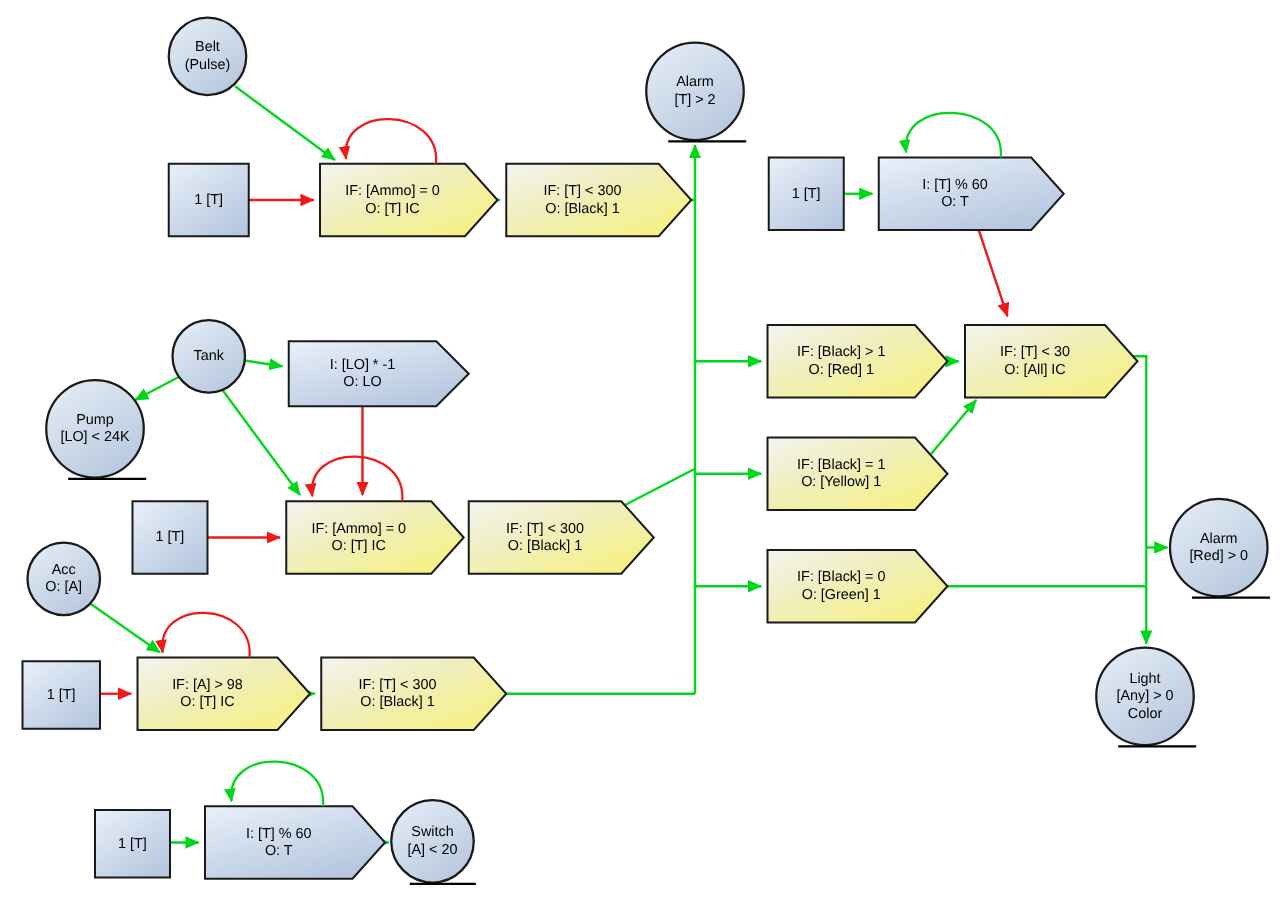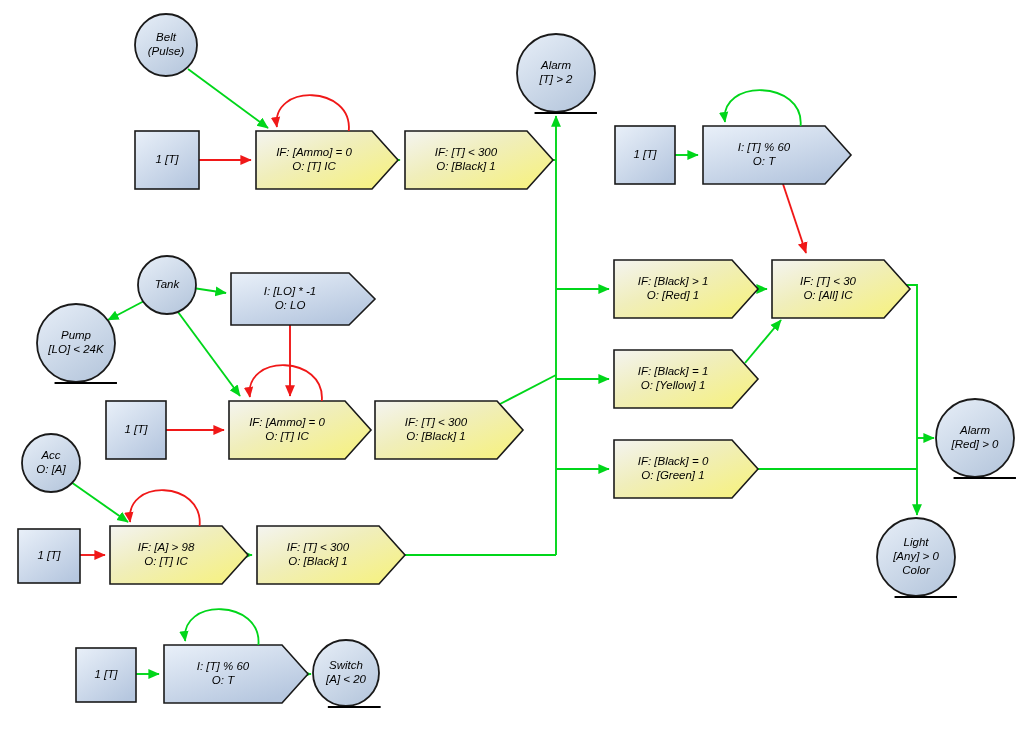--- a/index.html
+++ b/index.html
@@ -11,21 +11,20 @@
   body {
     width: 1030px;
     height: 730px;
     font-family: "Liberation Sans", sans-serif;
     overflow: hidden;
   }
   #diagram-root {
     position: relative;
     width: 1030px;
     height: 624px;
-    font-style: italic;
   }
   svg#flow {
     display: block;
     width: 1030px;
     height: 730px;
   }
   .node-label {
     font-family: "Liberation Sans", sans-serif;
     font-size: 11.5px;
     fill: #000000;

